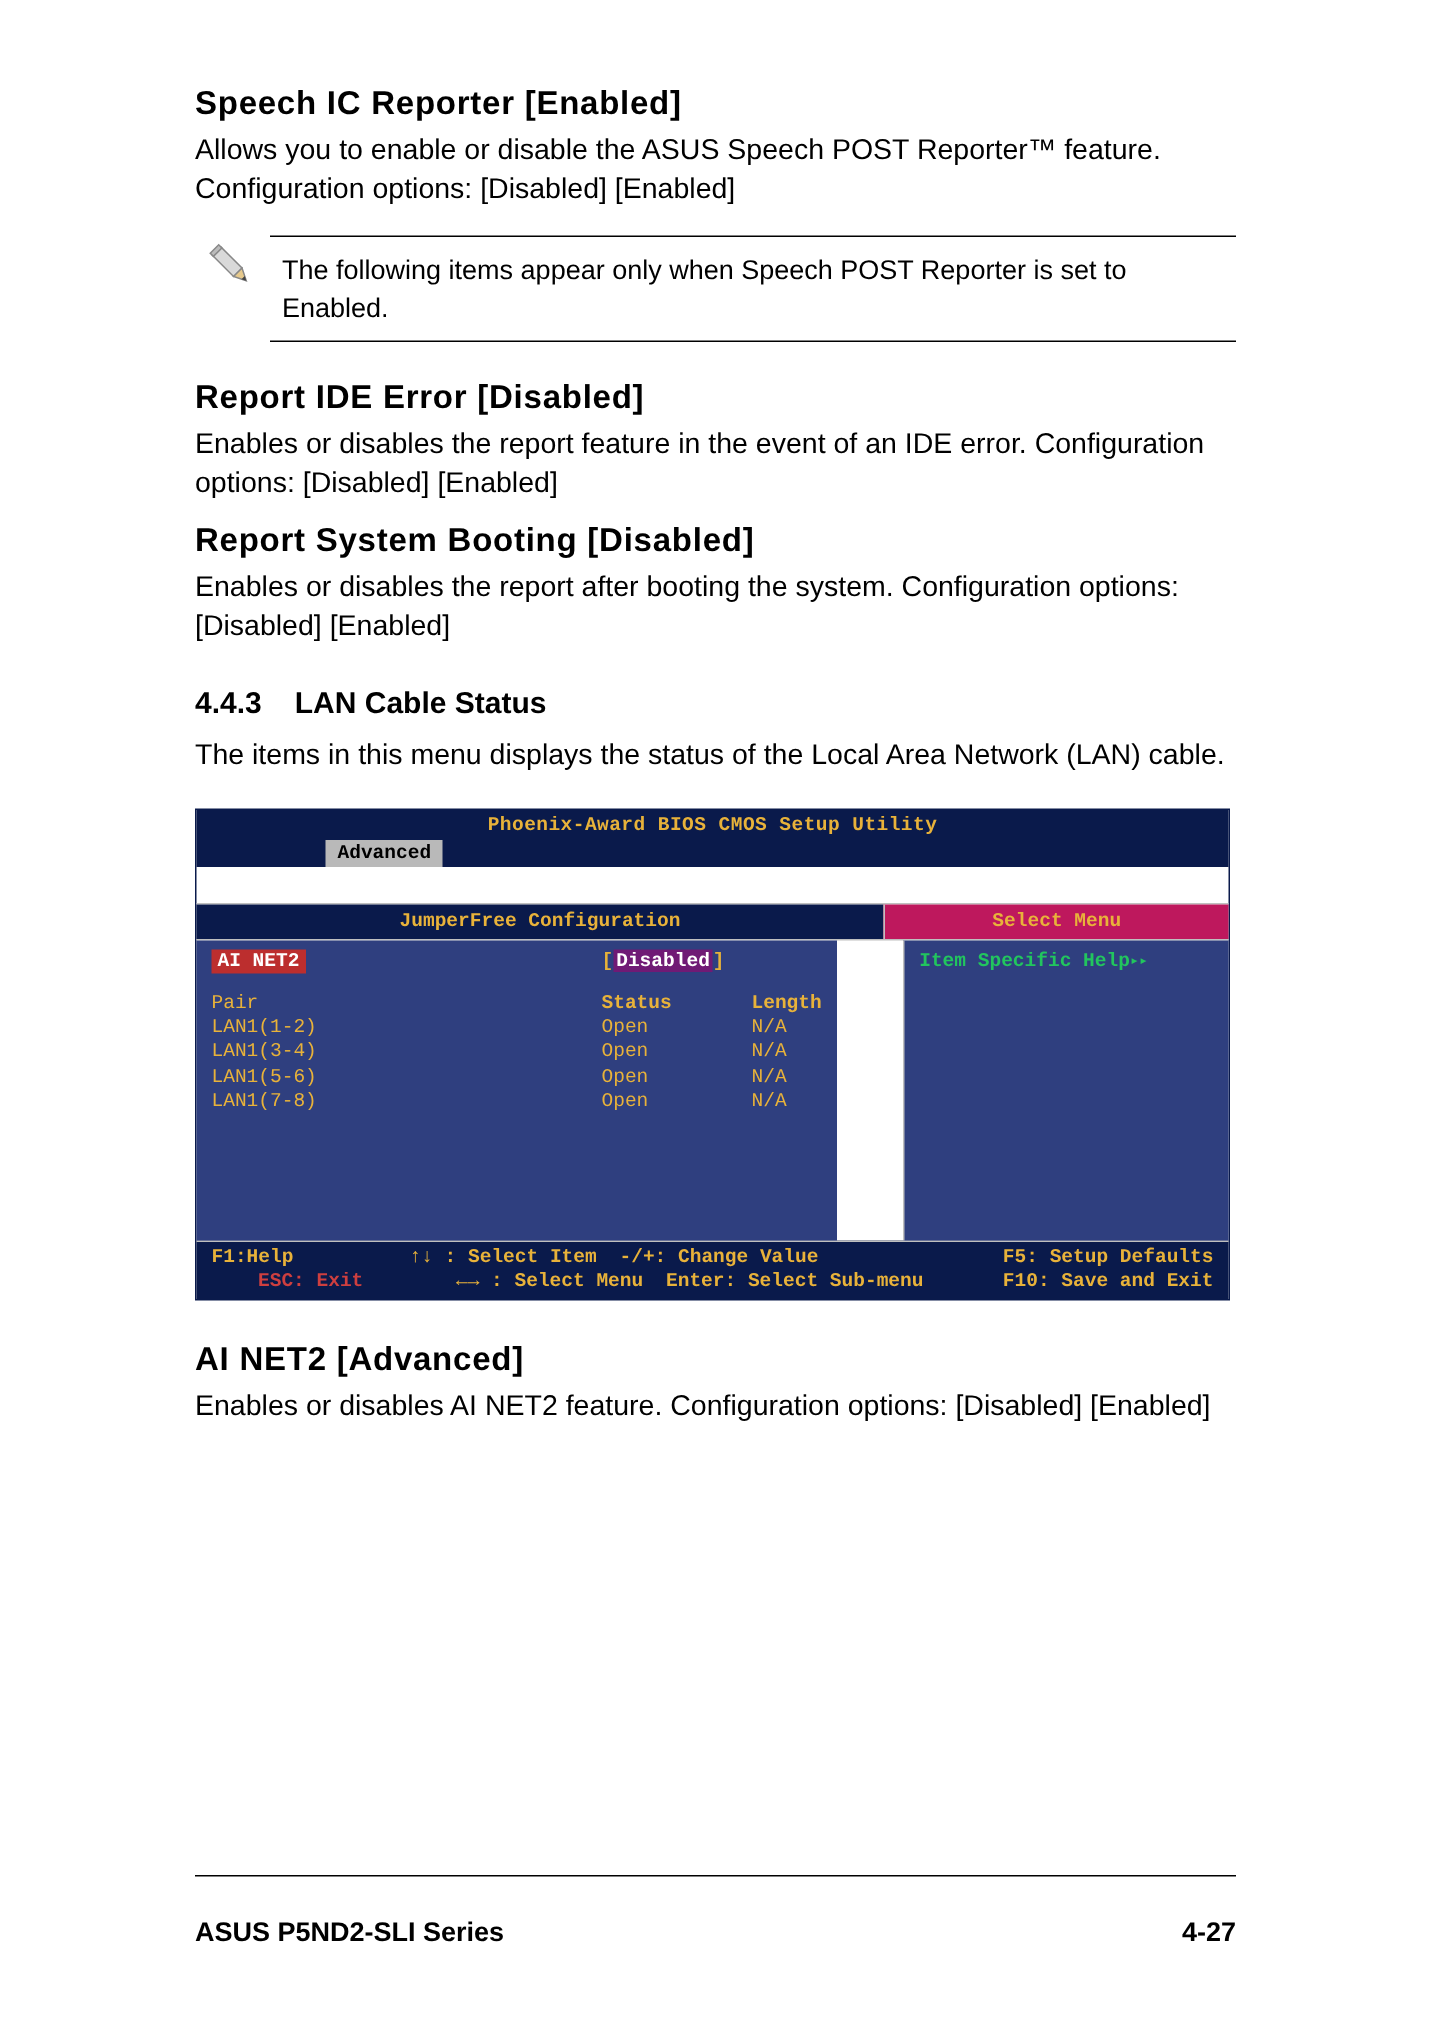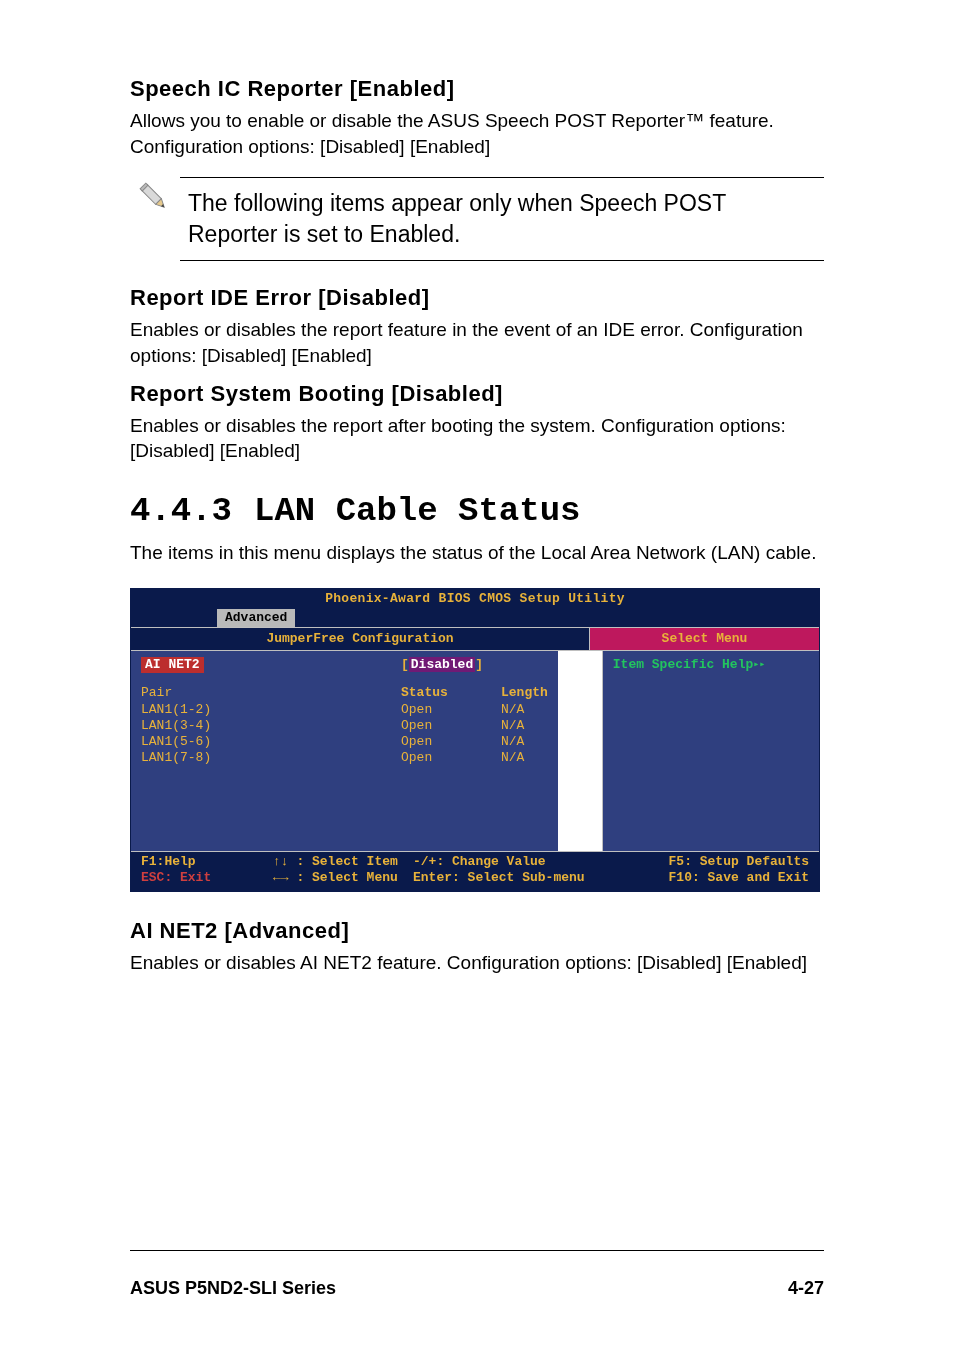--- a/index.html
+++ b/index.html
@@ -5,21 +5,21 @@
   * { margin: 0; padding: 0; box-sizing: border-box; }
   body {
     width: 954px;
     height: 1351px;
     background: #ffffff;
     font-family: Arial, Helvetica, sans-serif;
     color: #000;
     position: relative;
   }
   .page {
-    padding: 76px 130px 0 130px;
+    padding: 56px 130px 0 130px;
   }
   .section-h {
     font-weight: bold;
     font-size: 22px;
     margin-bottom: 6px;
     letter-spacing: 0.5px;
   }
   .body-text {
     font-size: 19px;
     line-height: 1.35;
@@ -36,28 +36,27 @@
     flex: 0 0 50px;
     display: flex;
     justify-content: center;
     padding-top: 4px;
   }
   .note-text-wrap {
     flex: 1;
     border-top: 1px solid #000;
     border-bottom: 1px solid #000;
     padding: 10px 4px 10px 8px;
-    font-size: 23px;
+    font-size: 18px;
     line-height: 1.35;
   }
   .h2 {
     font-weight: bold;
-    font-size: 34px;
+    font-size: 20px;
     margin: 28px 0 10px 0;
-    font-family: Liberation Mono, monospace;
   }
   .h2 .num { margin-right: 22px; }
 
   
   .bios {
     margin-top: 22px;
     border: 1px solid #0a1a4b;
     width: 690px;
     font-family: "Courier New", monospace;
     font-size: 13px;
@@ -81,20 +80,21 @@
   .bios-tab-active {
     background: #b9b9b9;
     color: #000;
     font-weight: bold;
     padding: 1px 8px;
   }
   .bios-subhdr {
     display: flex;
     border-top: 1px solid #bfbfbf;
     border-bottom: 1px solid #bfbfbf;
+    margin-top: 24px;
   }
   .bios-left {
     flex: 1;
     background: #0a1a4b;
     color: #e8b23a;
     text-align: center;
     padding: 3px 0;
     font-weight: bold;
   }
   .bios-right {
@@ -155,21 +155,21 @@
   .bios-data { margin-top: 10px; }
   .bios-data .bios-col-pair { color: #e8b23a; }
   .bios-footer {
     background: #0a1a4b;
     color: #e0e0e0;
     padding: 2px 10px 4px 10px;
     border-top: 1px solid #bfbfbf;
     font-weight: bold;
   }
   .bios-footer .y { color: #e8b23a; }
-  .bios-footer .r { color: #ce3f3f; }
+  .bios-footer .r { color: #ce3f3f; margin-left: 31px; }
   .bios-footer-row { display: flex; }
   .bf-c1 { width: 132px; }
   .bf-c2 { width: 140px; }
   .bf-c3 { width: 200px; }
   .bf-c4 { flex:1; text-align: right; }
 
   .page-footer {
     position: absolute;
     bottom: 52px;
     left: 130px;

